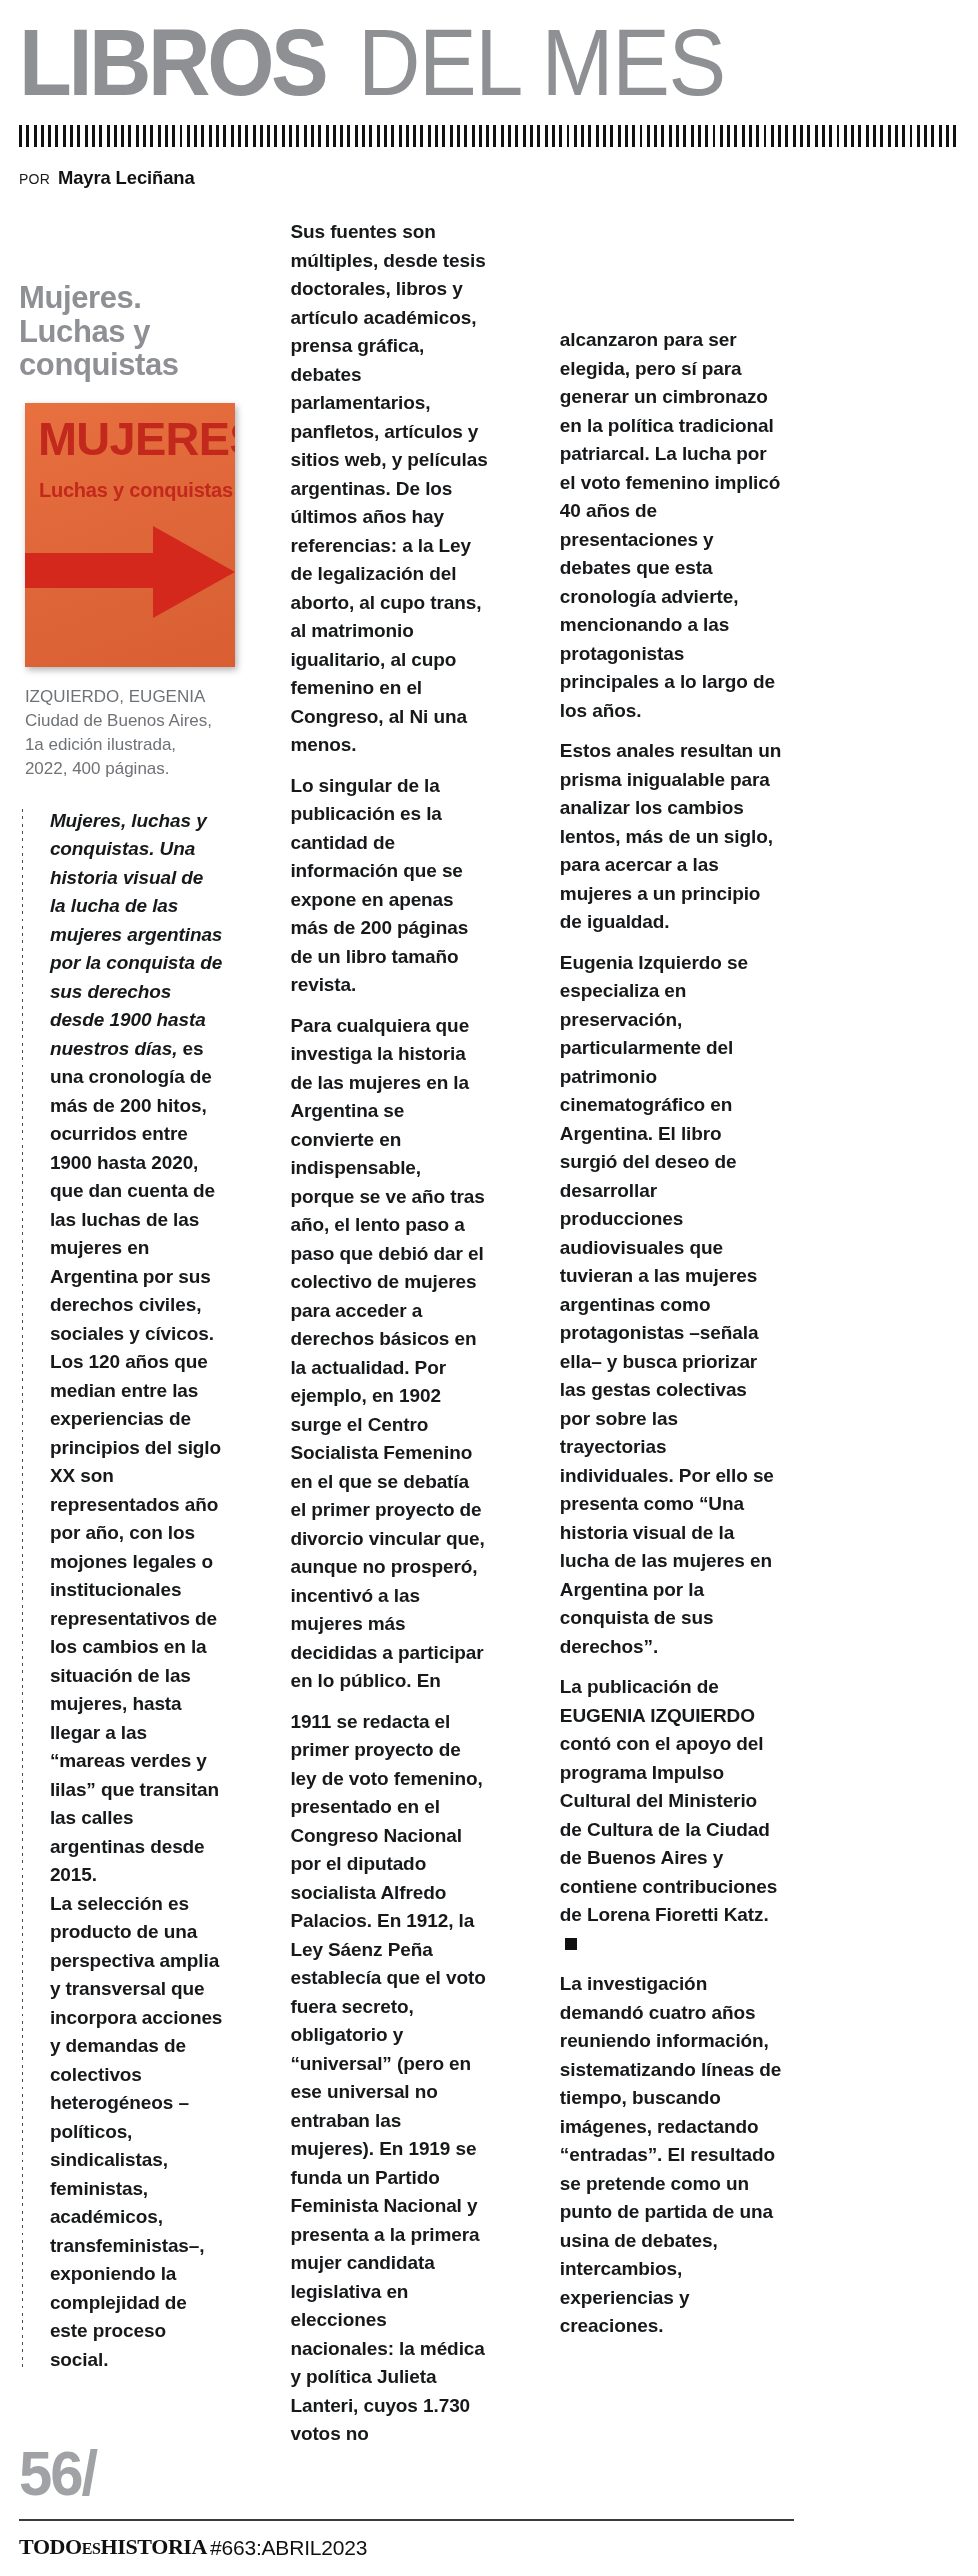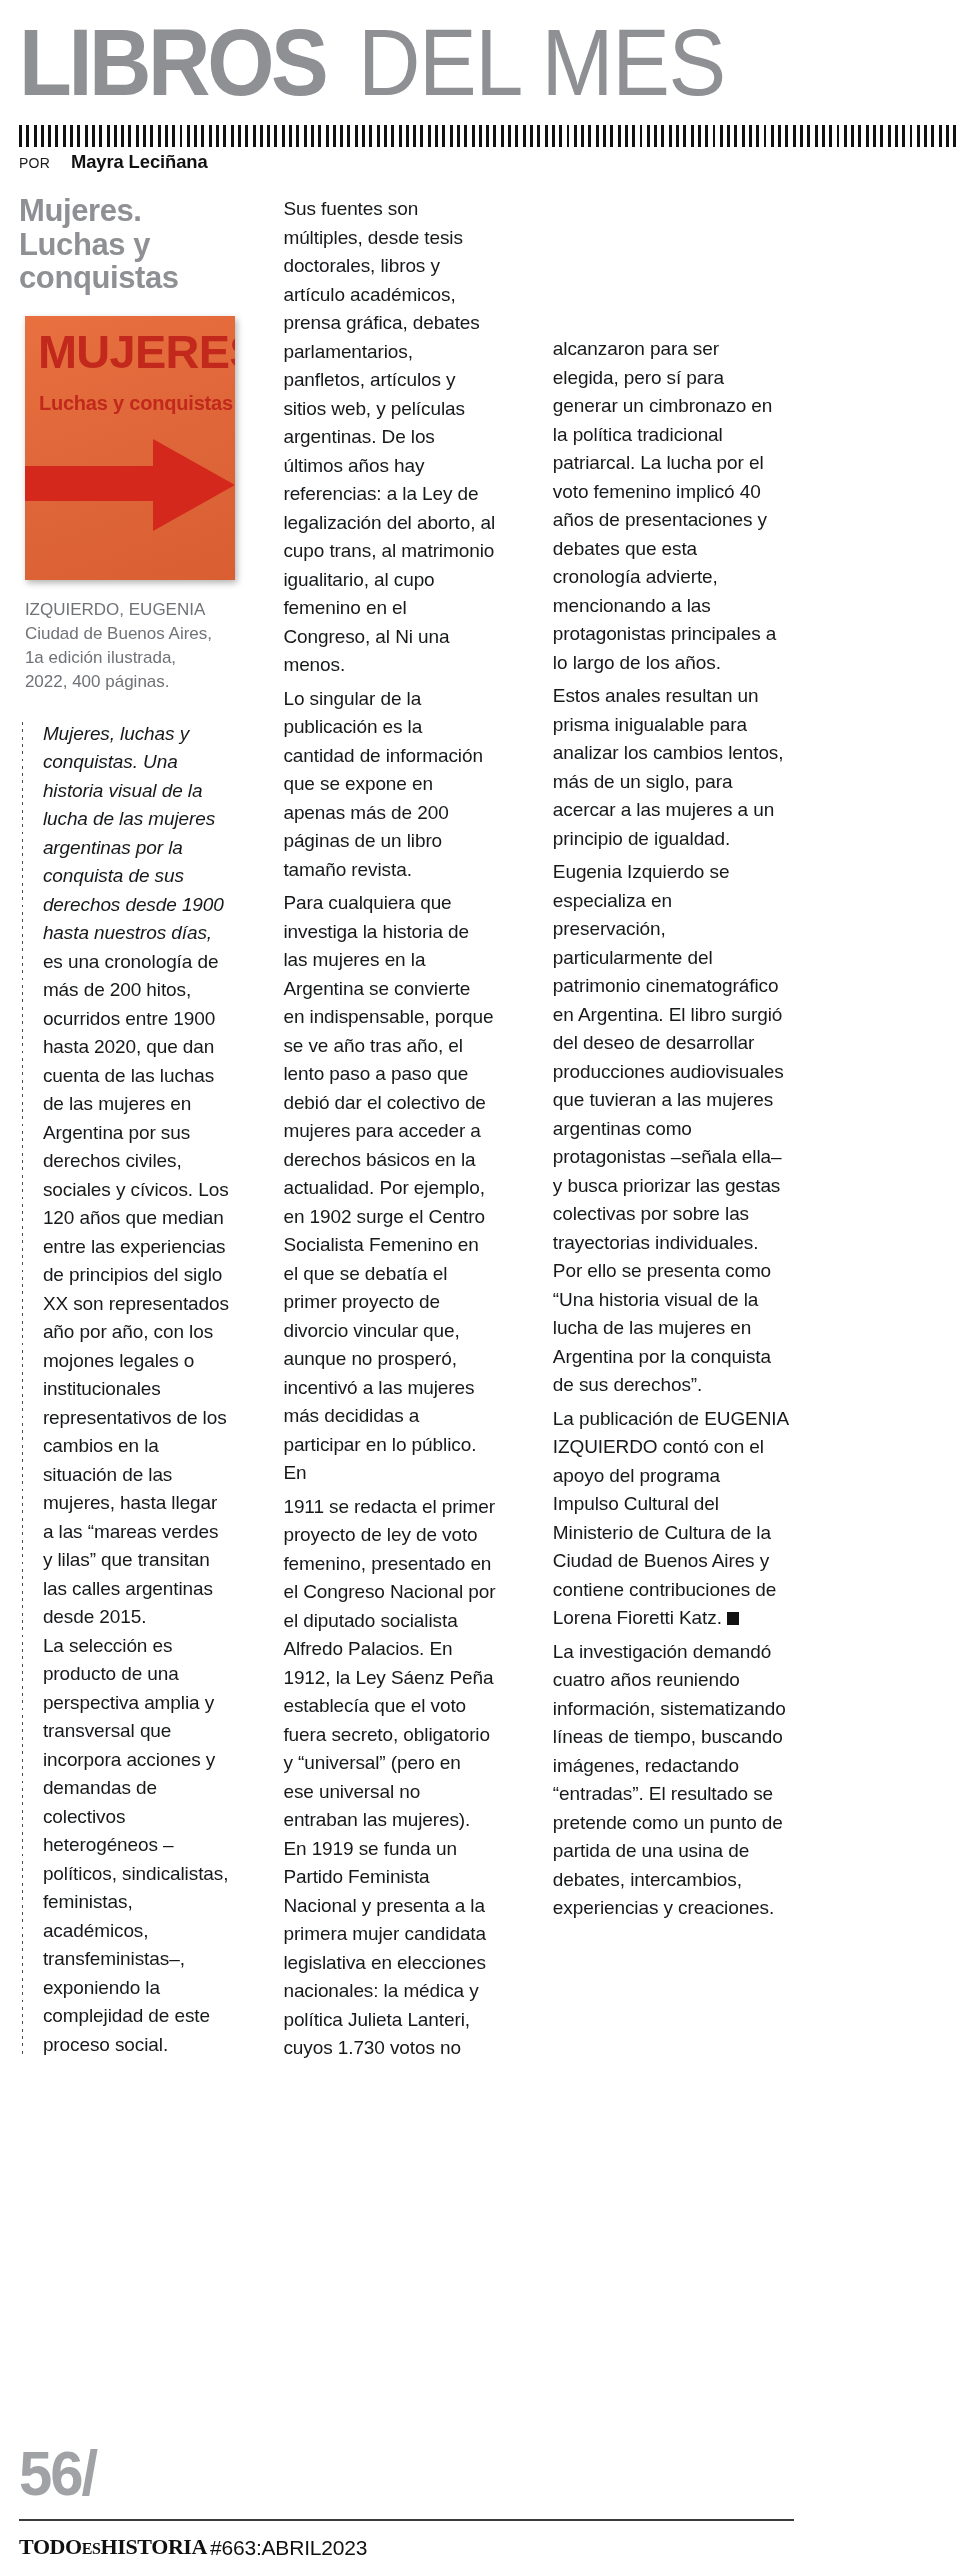--- a/index.html
+++ b/index.html
@@ -59,24 +59,24 @@
     width: 940px;
     background-image: repeating-linear-gradient(
       to right,
       #111111 0px, #111111 2.9px,
       #ffffff 2.9px, #ffffff 7.3px
     );
   }
 
   
   .byline {
-    margin-top: 4px;
+    margin-top: 20px;
     display: flex;
     align-items: baseline;
-    gap: 21px;
+    gap: 8px;
   }
   .byline .por {
     font-family: "Liberation Sans Narrow", "Liberation Sans", sans-serif;
     font-size: 14px;
     font-weight: 400;
     letter-spacing: 0.2px;
     color: #1a1a1a;
   }
   .byline .author {
     font-family: "Liberation Sans Narrow", "Liberation Sans", sans-serif;
@@ -190,24 +190,25 @@
       to bottom,
       #4d4d4d 0px, #4d4d4d 2.9px,
       transparent 2.9px, transparent 7.3px
     );
   }
 
   p.body {
     font-family: "Liberation Sans", sans-serif;
     font-size: 19px;
     line-height: 1.50;
-    margin: 5px;
+    margin: 12px;
     color: #16181a;
     letter-spacing: -0.1px;
     text-align: left;
+    font-weight: bold;
   }
   p.body + p.body { margin-top: 0; }
 
   .col-mid p.body, .col-right p.body {
     font-size: 19px;
     line-height: 1.50;
   }
 
   .endmark {
     display: inline-block;

